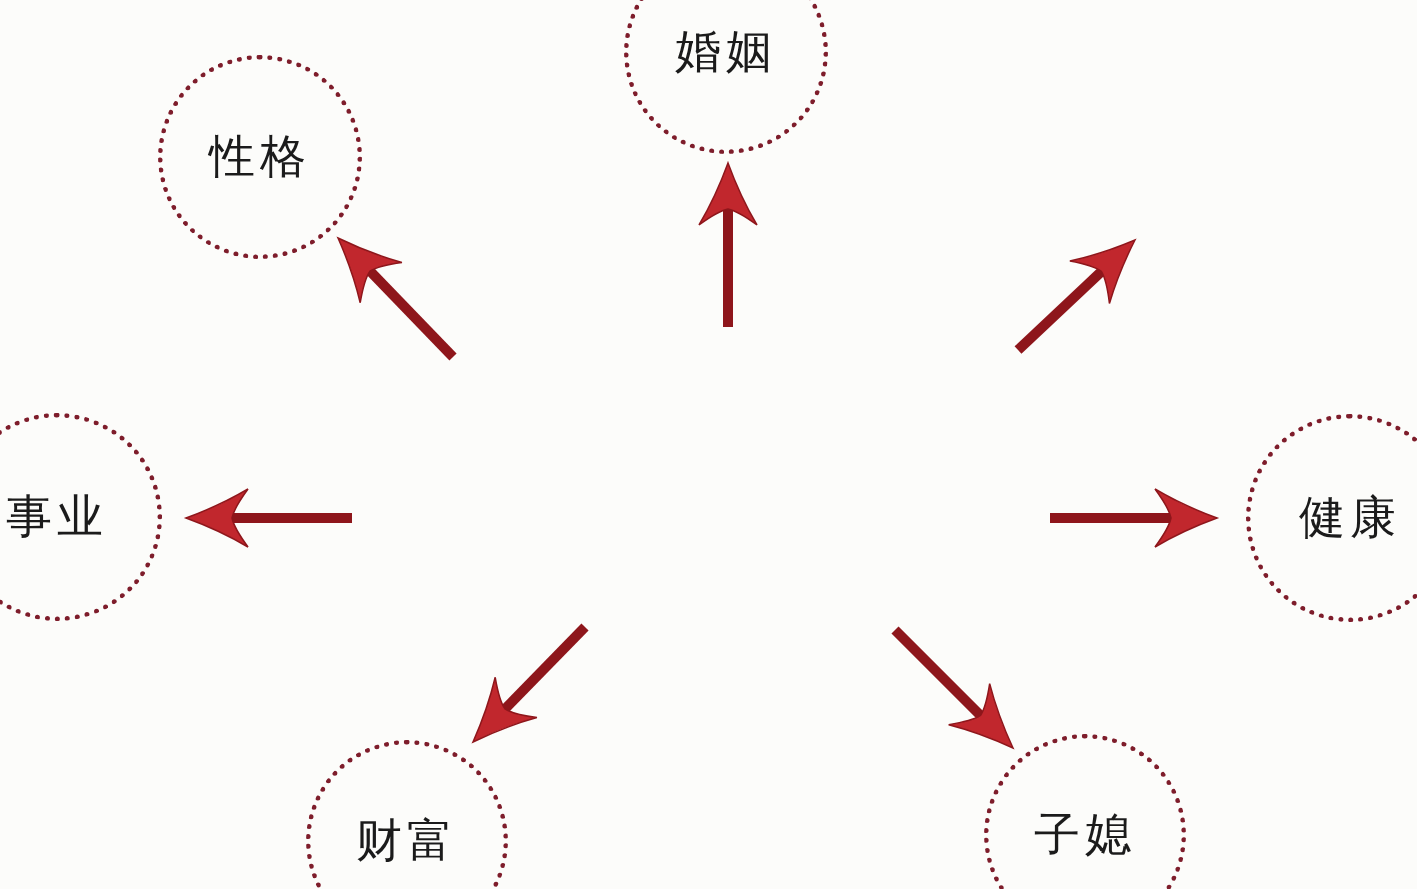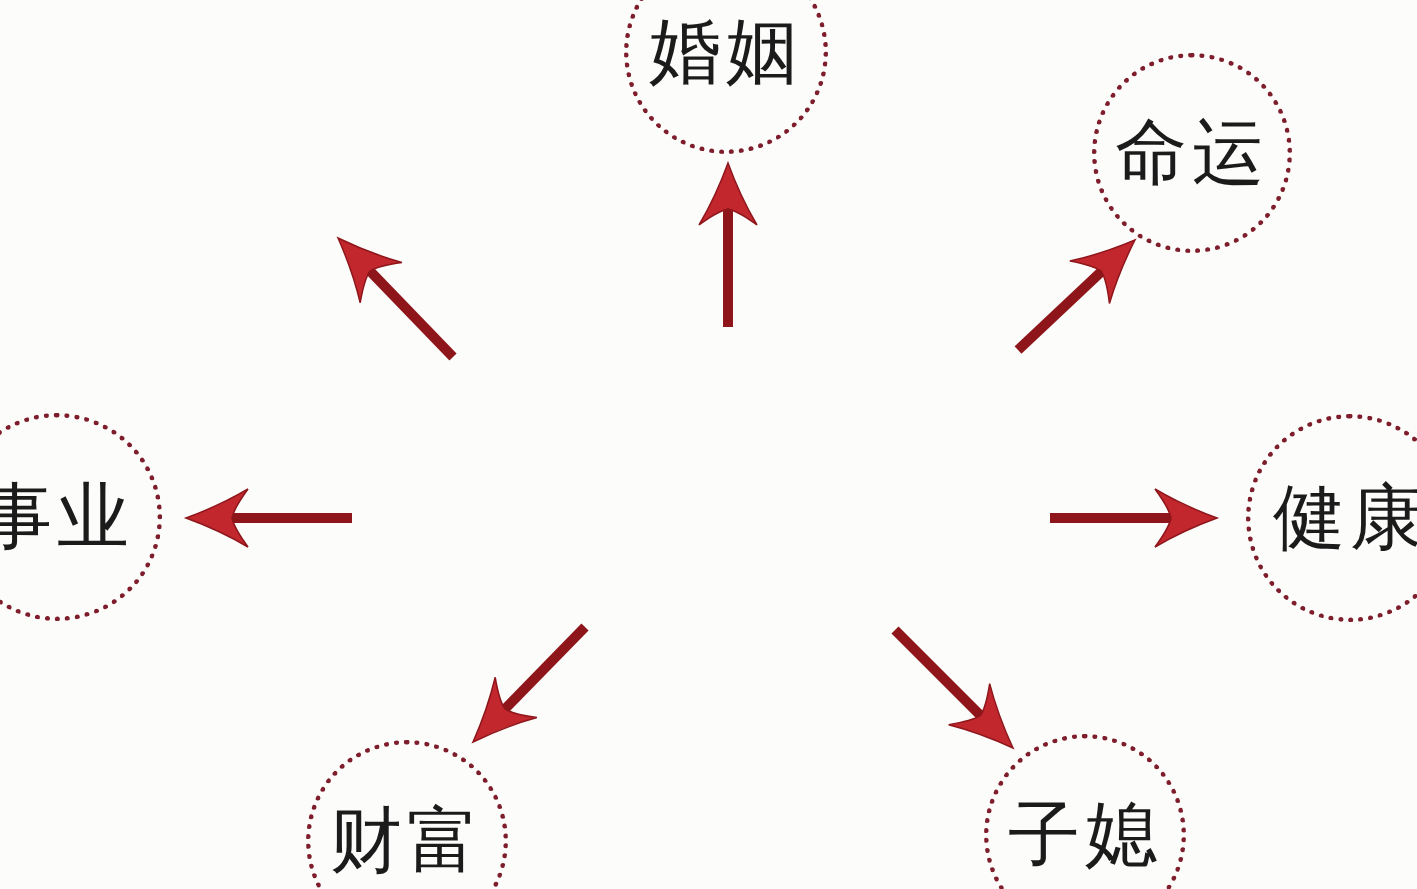--- a/index.html
+++ b/index.html
@@ -18,21 +18,21 @@
     background:var(--background);
   }
   svg.arrows{position:absolute;left:0;top:0;width:1417px;height:889px;}
   svg.arrows .shaft{stroke:var(--arrow-shaft);stroke-width:10;fill:none;}
   svg.arrows .head{fill:var(--arrow-head);stroke:var(--arrow-shaft);stroke-width:1.5;}
   .node{
     position:absolute;border:5px dotted var(--node-border);border-radius:50%;
     display:flex;align-items:center;justify-content:center;
   }
   .node .label{
-    color:var(--node-text);font-size:72px;letter-spacing:5px;
+    color:var(--node-text);font-size:46px;letter-spacing:5px;
     font-family:"Liberation Sans","DejaVu Sans",sans-serif;
     white-space:nowrap;
   }
   .node-personality{left:158px;top:55px;width:204px;height:204px;}
   .node-marriage{left:624px;top:-50px;width:204px;height:204px;}
   .node-destiny{left:1092px;top:53px;width:200px;height:200px;}
   .node-career{left:-48px;top:413px;width:210px;height:208px;}
   .node-health{left:1246px;top:414px;width:208px;height:208px;}
   .node-wealth{left:306px;top:740px;width:202px;height:202px;}
   .node-children{left:984px;top:734px;width:202px;height:202px;}
@@ -80,28 +80,28 @@
       <line class="shaft" x1="585" y1="627" x2="504" y2="710"></line>
       <path class="head" transform="translate(473,742) rotate(134)" d="M 0 0 C -22 -8, -40 -16, -62 -29 C -51 -14, -47 -5, -46 0 C -47 5, -51 14, -62 29 C -40 16, -22 8, 0 0 Z"></path>
     </g>
 
     <g>
       <line class="shaft" x1="895" y1="630" x2="981" y2="716"></line>
       <path class="head" transform="translate(1013,748) rotate(45)" d="M 0 0 C -22 -8, -40 -16, -62 -29 C -51 -14, -47 -5, -46 0 C -47 5, -51 14, -62 29 C -40 16, -22 8, 0 0 Z"></path>
     </g>
   </svg>
 
+  <div class="node node-personality">
+    <span class="label">性格</span>
+  </div>
 
   <div class="node node-marriage">
     <span class="label">婚姻</span>
   </div>
 
-  <div class="node node-destiny">
-    <span class="label">命运</span>
-  </div>
 
   <div class="node node-career">
     <span class="label">事业</span>
   </div>
 
   <div class="node node-health">
     <span class="label">健康</span>
   </div>
 
   <div class="node node-wealth">

